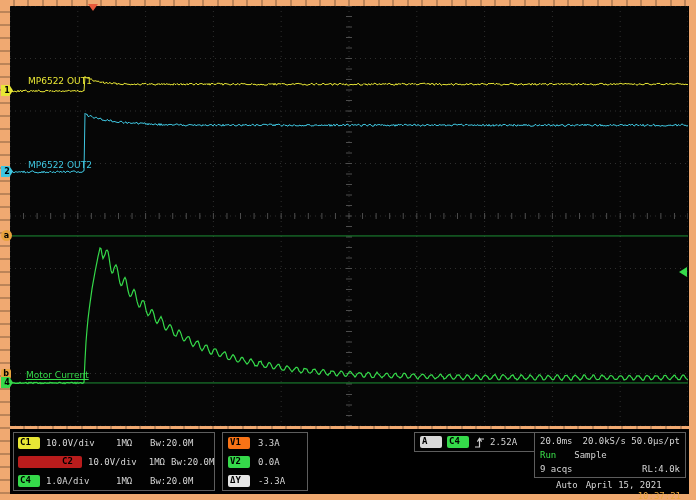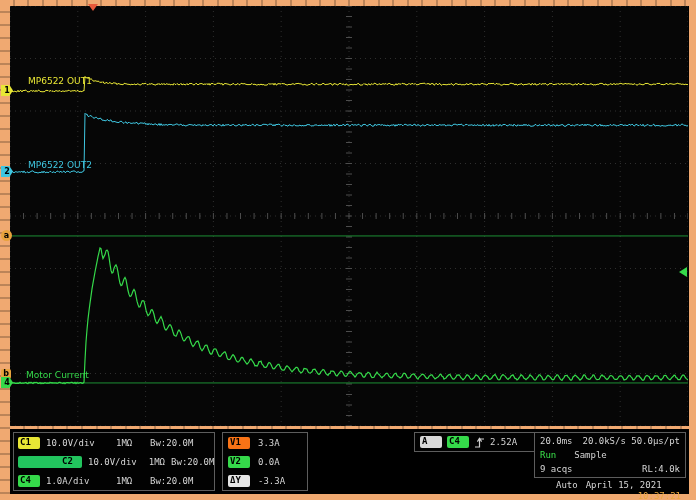--- a/index.html
+++ b/index.html
@@ -177,21 +177,21 @@
           <line x1="336" y1="420" x2="342" y2="420" stroke="#4d4d4d"></line>
         </g>
         <line x1="0" y1="229.95" x2="678" y2="229.95" stroke="#1d8f35" stroke-width="1"></line>
         <line x1="0" y1="376.95" x2="678" y2="376.95" stroke="#1d8f35" stroke-width="1"></line>
         <path d="M0,85.2 L1,84.6 L2,85.1 L3,86.0 L4,85.4 L5,85.1 L6,85.8 L7,85.9 L8,84.2 L9,86.0 L10,84.5 L11,84.4 L12,86.0 L13,84.2 L14,84.8 L15,84.1 L16,84.2 L17,85.4 L18,85.9 L19,85.7 L20,85.5 L21,84.2 L22,85.3 L23,85.0 L24,84.5 L25,85.8 L26,84.2 L27,85.7 L28,84.3 L29,84.1 L30,85.5 L31,85.5 L32,85.8 L33,85.7 L34,85.7 L35,85.5 L36,84.1 L37,84.7 L38,84.4 L39,85.4 L40,84.8 L41,84.6 L42,85.6 L43,84.7 L44,85.8 L45,85.2 L46,84.5 L47,85.0 L48,85.2 L49,84.9 L50,84.6 L51,85.7 L52,85.3 L53,84.8 L54,85.5 L55,85.2 L56,84.8 L57,85.2 L58,84.5 L59,84.2 L60,85.2 L61,85.1 L62,85.0 L63,84.6 L64,85.0 L65,84.2 L66,85.6 L67,84.5 L68,84.3 L69,85.8 L70,85.3 L71,85.3 L72,85.9 L73,84.5 L74,85.0 L75,70.4 L76,71.5 L77,72.1 L78,71.8 L79,72.2 L80,73.4 L81,72.6 L82,73.5 L83,74.9 L84,75.2 L85,74.8 L86,74.9 L87,75.4 L88,75.2 L89,75.4 L90,76.7 L91,75.8 L92,76.6 L93,75.6 L94,77.4 L95,77.2 L96,76.8 L97,76.4 L98,77.8 L99,76.8 L100,76.7 L101,77.3 L102,78.0 L103,77.2 L104,76.5 L105,77.4 L106,76.9 L107,78.7 L108,77.3 L109,77.9 L110,78.0 L111,78.6 L112,78.3 L113,78.9 L114,77.4 L115,77.4 L116,78.0 L117,77.8 L118,78.6 L119,78.0 L120,78.9 L121,78.6 L122,78.1 L123,78.9 L124,77.9 L125,78.3 L126,78.9 L127,78.0 L128,77.8 L129,78.6 L130,78.9 L131,78.9 L132,77.5 L133,77.7 L134,77.9 L135,77.3 L136,77.5 L137,78.5 L138,78.8 L139,77.7 L140,78.3 L141,77.8 L142,77.6 L143,78.4 L144,78.5 L145,79.0 L146,79.0 L147,77.7 L148,78.6 L149,77.4 L150,78.9 L151,77.9 L152,77.8 L153,78.6 L154,77.4 L155,78.9 L156,77.9 L157,77.8 L158,78.4 L159,78.2 L160,78.3 L161,79.1 L162,78.1 L163,79.2 L164,77.4 L165,78.4 L166,78.5 L167,77.5 L168,78.4 L169,78.8 L170,78.4 L171,77.3 L172,79.0 L173,78.2 L174,78.1 L175,78.9 L176,78.7 L177,77.5 L178,79.0 L179,77.9 L180,77.4 L181,77.7 L182,77.4 L183,78.7 L184,78.8 L185,78.4 L186,77.2 L187,78.0 L188,78.9 L189,78.1 L190,77.6 L191,77.7 L192,77.5 L193,78.4 L194,78.4 L195,77.8 L196,78.5 L197,77.5 L198,78.9 L199,77.4 L200,79.2 L201,77.5 L202,77.7 L203,77.4 L204,78.6 L205,78.1 L206,78.6 L207,77.3 L208,77.3 L209,77.2 L210,77.5 L211,78.2 L212,77.3 L213,79.2 L214,77.9 L215,77.5 L216,77.7 L217,77.9 L218,78.2 L219,78.3 L220,79.2 L221,78.6 L222,78.4 L223,77.5 L224,77.8 L225,78.8 L226,78.7 L227,78.2 L228,77.4 L229,78.7 L230,78.7 L231,77.3 L232,77.5 L233,77.9 L234,77.7 L235,77.7 L236,78.5 L237,78.3 L238,78.9 L239,78.3 L240,78.9 L241,78.2 L242,77.5 L243,78.5 L244,78.3 L245,78.3 L246,78.8 L247,79.2 L248,78.5 L249,78.6 L250,79.0 L251,77.9 L252,79.1 L253,78.2 L254,79.0 L255,79.1 L256,79.1 L257,79.0 L258,78.3 L259,77.3 L260,78.6 L261,77.4 L262,78.4 L263,77.3 L264,79.1 L265,77.2 L266,78.9 L267,78.9 L268,77.3 L269,78.1 L270,77.4 L271,78.3 L272,77.3 L273,77.9 L274,77.6 L275,78.1 L276,78.8 L277,78.8 L278,79.1 L279,78.0 L280,78.9 L281,78.3 L282,78.2 L283,77.5 L284,78.4 L285,78.3 L286,77.4 L287,77.8 L288,77.2 L289,77.6 L290,77.9 L291,77.8 L292,78.3 L293,79.2 L294,78.3 L295,78.4 L296,79.0 L297,79.1 L298,79.1 L299,78.3 L300,78.7 L301,77.4 L302,77.5 L303,78.2 L304,79.1 L305,78.5 L306,77.3 L307,77.6 L308,78.7 L309,78.8 L310,78.7 L311,78.8 L312,78.0 L313,77.3 L314,77.7 L315,78.6 L316,78.6 L317,78.1 L318,78.5 L319,77.7 L320,77.8 L321,77.3 L322,79.0 L323,79.1 L324,77.4 L325,78.0 L326,77.9 L327,78.8 L328,79.0 L329,77.5 L330,77.6 L331,77.4 L332,78.6 L333,77.9 L334,78.2 L335,79.2 L336,77.7 L337,78.6 L338,79.2 L339,79.2 L340,78.5 L341,78.6 L342,78.4 L343,78.9 L344,78.5 L345,78.3 L346,78.8 L347,78.3 L348,77.4 L349,77.8 L350,79.2 L351,78.9 L352,79.2 L353,78.5 L354,77.5 L355,78.6 L356,77.8 L357,79.2 L358,78.5 L359,77.6 L360,79.1 L361,78.3 L362,77.6 L363,78.7 L364,77.3 L365,77.3 L366,77.9 L367,78.6 L368,78.8 L369,77.5 L370,78.4 L371,78.4 L372,78.3 L373,77.5 L374,78.2 L375,78.0 L376,77.5 L377,78.6 L378,77.8 L379,77.5 L380,77.4 L381,78.9 L382,78.2 L383,78.9 L384,79.0 L385,79.1 L386,77.6 L387,79.1 L388,77.6 L389,78.1 L390,77.8 L391,78.4 L392,77.4 L393,77.4 L394,78.1 L395,77.6 L396,79.1 L397,78.5 L398,78.6 L399,77.3 L400,78.4 L401,78.1 L402,77.6 L403,77.5 L404,78.5 L405,77.4 L406,78.4 L407,78.9 L408,78.5 L409,78.4 L410,77.5 L411,77.7 L412,77.4 L413,77.4 L414,77.2 L415,77.3 L416,78.4 L417,77.4 L418,78.1 L419,77.3 L420,79.0 L421,77.5 L422,77.9 L423,77.4 L424,79.2 L425,78.7 L426,77.2 L427,78.1 L428,78.9 L429,77.6 L430,77.6 L431,79.1 L432,79.2 L433,78.2 L434,78.7 L435,78.4 L436,78.9 L437,78.6 L438,78.6 L439,77.9 L440,78.8 L441,77.5 L442,78.0 L443,79.2 L444,79.1 L445,77.8 L446,77.6 L447,77.9 L448,78.4 L449,78.6 L450,78.0 L451,78.6 L452,79.0 L453,78.4 L454,79.0 L455,78.6 L456,78.2 L457,77.5 L458,79.0 L459,78.0 L460,77.9 L461,77.5 L462,77.8 L463,78.7 L464,79.0 L465,78.4 L466,78.5 L467,78.8 L468,77.7 L469,79.0 L470,78.3 L471,78.0 L472,77.2 L473,77.7 L474,78.2 L475,78.0 L476,78.6 L477,79.1 L478,77.8 L479,77.3 L480,78.0 L481,77.2 L482,77.8 L483,77.3 L484,77.5 L485,78.7 L486,77.5 L487,77.5 L488,78.4 L489,77.6 L490,78.5 L491,79.2 L492,79.1 L493,78.7 L494,78.0 L495,78.5 L496,78.6 L497,78.5 L498,78.6 L499,78.7 L500,77.3 L501,77.3 L502,77.3 L503,78.0 L504,77.7 L505,79.1 L506,77.8 L507,79.1 L508,79.0 L509,78.0 L510,78.5 L511,77.6 L512,77.9 L513,79.1 L514,78.7 L515,78.3 L516,78.5 L517,78.3 L518,78.0 L519,77.8 L520,77.9 L521,79.2 L522,77.3 L523,78.0 L524,78.8 L525,77.3 L526,79.1 L527,78.7 L528,78.7 L529,78.0 L530,77.4 L531,78.5 L532,78.1 L533,77.5 L534,78.2 L535,77.5 L536,77.8 L537,78.9 L538,79.1 L539,77.8 L540,77.6 L541,77.7 L542,77.4 L543,78.7 L544,78.4 L545,78.6 L546,77.9 L547,78.3 L548,77.3 L549,78.2 L550,78.3 L551,77.9 L552,77.2 L553,78.7 L554,78.0 L555,77.5 L556,78.0 L557,78.2 L558,77.9 L559,77.6 L560,77.9 L561,78.0 L562,78.7 L563,79.0 L564,78.6 L565,78.1 L566,77.8 L567,79.1 L568,77.5 L569,77.5 L570,78.8 L571,78.3 L572,78.6 L573,77.2 L574,77.7 L575,78.6 L576,77.8 L577,78.8 L578,78.4 L579,78.8 L580,77.7 L581,78.2 L582,77.9 L583,79.1 L584,78.8 L585,78.6 L586,79.1 L587,78.0 L588,78.5 L589,78.1 L590,77.3 L591,77.5 L592,77.3 L593,78.0 L594,78.7 L595,78.6 L596,77.8 L597,79.1 L598,78.8 L599,78.8 L600,77.7 L601,78.0 L602,78.4 L603,78.5 L604,77.2 L605,78.7 L606,78.1 L607,77.8 L608,78.3 L609,77.8 L610,77.5 L611,77.3 L612,77.9 L613,78.1 L614,78.0 L615,77.6 L616,77.4 L617,78.2 L618,77.5 L619,77.9 L620,78.0 L621,78.0 L622,78.0 L623,78.6 L624,78.0 L625,77.7 L626,78.7 L627,79.1 L628,78.8 L629,77.6 L630,78.3 L631,78.0 L632,78.9 L633,78.5 L634,78.8 L635,77.3 L636,77.6 L637,77.4 L638,77.4 L639,78.2 L640,78.5 L641,78.8 L642,78.8 L643,78.0 L644,78.2 L645,78.2 L646,78.4 L647,77.3 L648,77.6 L649,77.3 L650,77.5 L651,78.7 L652,78.2 L653,78.8 L654,78.6 L655,78.3 L656,77.7 L657,77.3 L658,78.8 L659,77.8 L660,77.9 L661,77.6 L662,78.2 L663,78.0 L664,78.5 L665,77.9 L666,78.0 L667,77.3 L668,77.2 L669,78.1 L670,77.6 L671,78.3 L672,78.3 L673,78.0 L674,78.6 L675,78.5 L676,78.0 L677,78.9 L678,78.2 " fill="none" stroke="#e8e635" stroke-width="1"></path>
         <path d="M0,165.1 L1,166.1 L2,165.3 L3,166.0 L4,166.8 L5,166.0 L6,165.6 L7,166.2 L8,166.1 L9,165.7 L10,165.9 L11,166.1 L12,165.1 L13,166.7 L14,164.9 L15,166.7 L16,166.7 L17,165.7 L18,166.4 L19,166.8 L20,165.9 L21,165.6 L22,164.8 L23,165.0 L24,165.8 L25,166.6 L26,166.2 L27,166.8 L28,166.8 L29,166.8 L30,166.1 L31,166.9 L32,165.3 L33,166.9 L34,165.1 L35,166.6 L36,166.6 L37,166.0 L38,166.7 L39,166.4 L40,165.3 L41,165.6 L42,166.6 L43,166.2 L44,165.7 L45,166.9 L46,166.2 L47,165.1 L48,165.2 L49,166.3 L50,165.8 L51,165.2 L52,166.6 L53,165.5 L54,165.0 L55,166.6 L56,166.3 L57,165.0 L58,165.5 L59,165.5 L60,166.8 L61,165.4 L62,165.5 L63,165.0 L64,165.0 L65,165.1 L66,166.3 L67,166.4 L68,165.6 L69,166.1 L70,166.7 L71,165.9 L72,166.6 L73,165.1 L74,164.9 L75,107.3 L76,108.3 L77,108.1 L78,110.4 L79,110.7 L80,109.4 L81,109.9 L82,110.4 L83,111.7 L84,112.2 L85,111.9 L86,110.9 L87,111.9 L88,112.9 L89,112.7 L90,112.2 L91,112.4 L92,114.2 L93,114.1 L94,114.5 L95,114.6 L96,114.9 L97,113.5 L98,113.9 L99,115.1 L100,114.4 L101,113.8 L102,115.8 L103,115.8 L104,115.6 L105,115.5 L106,116.2 L107,116.2 L108,116.6 L109,116.4 L110,115.5 L111,115.2 L112,115.6 L113,116.9 L114,117.4 L115,116.3 L116,115.8 L117,117.6 L118,116.8 L119,116.2 L120,117.2 L121,117.1 L122,117.6 L123,116.8 L124,117.1 L125,117.2 L126,116.7 L127,116.4 L128,118.1 L129,118.0 L130,116.7 L131,117.3 L132,116.7 L133,117.5 L134,117.1 L135,116.9 L136,118.6 L137,117.4 L138,119.0 L139,117.3 L140,118.6 L141,117.8 L142,118.2 L143,118.9 L144,118.4 L145,117.9 L146,118.0 L147,119.0 L148,119.2 L149,117.5 L150,119.5 L151,117.6 L152,119.5 L153,118.7 L154,119.0 L155,119.0 L156,118.5 L157,118.9 L158,119.4 L159,118.0 L160,118.9 L161,118.0 L162,119.2 L163,118.9 L164,119.2 L165,118.5 L166,118.2 L167,117.8 L168,118.6 L169,119.2 L170,118.6 L171,118.0 L172,119.5 L173,119.4 L174,118.9 L175,120.0 L176,119.8 L177,119.6 L178,118.9 L179,118.8 L180,118.3 L181,119.0 L182,118.6 L183,119.5 L184,119.1 L185,118.4 L186,119.9 L187,119.0 L188,119.0 L189,118.8 L190,118.9 L191,119.5 L192,120.1 L193,118.5 L194,119.6 L195,118.5 L196,119.3 L197,119.5 L198,119.8 L199,118.9 L200,118.8 L201,118.4 L202,119.0 L203,120.1 L204,118.5 L205,118.5 L206,119.8 L207,119.6 L208,118.4 L209,118.6 L210,119.0 L211,119.3 L212,120.2 L213,118.2 L214,120.1 L215,119.0 L216,118.9 L217,118.9 L218,118.7 L219,118.6 L220,119.9 L221,119.0 L222,119.3 L223,118.1 L224,119.1 L225,119.7 L226,120.0 L227,119.6 L228,119.0 L229,118.3 L230,119.0 L231,119.7 L232,120.0 L233,118.3 L234,119.5 L235,118.3 L236,118.9 L237,118.8 L238,120.0 L239,119.0 L240,119.4 L241,119.7 L242,118.4 L243,118.3 L244,119.2 L245,120.2 L246,118.7 L247,118.7 L248,118.8 L249,119.6 L250,119.5 L251,119.6 L252,119.0 L253,118.3 L254,118.3 L255,118.4 L256,118.4 L257,118.9 L258,119.3 L259,118.2 L260,118.1 L261,118.2 L262,118.4 L263,120.0 L264,118.5 L265,120.0 L266,118.1 L267,118.9 L268,118.1 L269,118.3 L270,118.6 L271,119.7 L272,120.2 L273,119.3 L274,118.4 L275,119.5 L276,119.2 L277,119.8 L278,120.2 L279,118.8 L280,119.1 L281,119.6 L282,119.9 L283,119.8 L284,118.4 L285,119.5 L286,119.7 L287,119.9 L288,119.8 L289,119.8 L290,118.9 L291,120.1 L292,119.5 L293,119.5 L294,120.1 L295,119.2 L296,120.0 L297,118.3 L298,119.0 L299,118.3 L300,119.2 L301,120.2 L302,119.6 L303,120.0 L304,119.6 L305,118.7 L306,119.2 L307,118.8 L308,119.8 L309,119.3 L310,119.4 L311,119.5 L312,118.6 L313,119.9 L314,118.9 L315,119.5 L316,119.1 L317,119.5 L318,119.3 L319,118.2 L320,120.3 L321,118.6 L322,120.2 L323,119.1 L324,118.2 L325,120.1 L326,118.6 L327,118.2 L328,119.0 L329,120.2 L330,119.0 L331,119.8 L332,119.2 L333,118.6 L334,118.5 L335,120.0 L336,118.6 L337,118.4 L338,118.1 L339,119.7 L340,120.1 L341,119.2 L342,118.2 L343,119.1 L344,119.2 L345,118.5 L346,119.1 L347,119.3 L348,118.4 L349,118.3 L350,119.5 L351,120.1 L352,120.2 L353,118.3 L354,118.8 L355,118.1 L356,119.1 L357,120.2 L358,119.3 L359,118.8 L360,118.2 L361,119.0 L362,120.2 L363,120.1 L364,120.0 L365,118.1 L366,119.4 L367,119.2 L368,118.5 L369,118.8 L370,118.4 L371,119.6 L372,118.2 L373,119.3 L374,119.3 L375,119.0 L376,119.8 L377,119.7 L378,118.9 L379,120.1 L380,119.7 L381,119.2 L382,119.0 L383,119.2 L384,118.5 L385,120.3 L386,118.6 L387,120.0 L388,118.3 L389,118.6 L390,119.1 L391,118.2 L392,119.2 L393,119.7 L394,118.7 L395,118.2 L396,118.5 L397,119.1 L398,119.4 L399,118.7 L400,119.0 L401,118.6 L402,120.0 L403,119.0 L404,118.5 L405,118.1 L406,119.8 L407,118.8 L408,119.2 L409,118.7 L410,119.9 L411,120.3 L412,119.0 L413,118.8 L414,119.6 L415,119.9 L416,119.1 L417,118.4 L418,118.6 L419,119.2 L420,119.4 L421,119.7 L422,118.5 L423,119.8 L424,118.8 L425,118.2 L426,119.6 L427,119.3 L428,119.7 L429,118.9 L430,118.5 L431,119.4 L432,118.8 L433,119.0 L434,118.8 L435,118.8 L436,120.2 L437,119.2 L438,119.1 L439,119.2 L440,119.1 L441,119.7 L442,120.0 L443,118.5 L444,118.3 L445,118.2 L446,118.3 L447,119.2 L448,118.7 L449,118.4 L450,118.8 L451,118.1 L452,118.4 L453,119.8 L454,119.7 L455,118.7 L456,118.6 L457,118.3 L458,119.3 L459,119.2 L460,119.1 L461,119.0 L462,118.7 L463,119.6 L464,119.3 L465,118.7 L466,119.9 L467,118.7 L468,119.0 L469,119.6 L470,119.0 L471,119.7 L472,119.7 L473,118.1 L474,119.7 L475,119.9 L476,118.8 L477,118.9 L478,120.1 L479,118.3 L480,120.1 L481,119.7 L482,119.8 L483,118.5 L484,120.3 L485,119.1 L486,119.3 L487,118.5 L488,119.7 L489,120.0 L490,118.3 L491,119.8 L492,119.8 L493,118.3 L494,118.8 L495,118.2 L496,119.3 L497,119.7 L498,119.9 L499,118.5 L500,119.1 L501,119.0 L502,119.1 L503,120.2 L504,118.1 L505,119.2 L506,119.7 L507,120.2 L508,118.6 L509,119.7 L510,119.0 L511,119.7 L512,118.9 L513,119.8 L514,118.1 L515,119.6 L516,118.2 L517,119.7 L518,119.5 L519,118.6 L520,120.0 L521,120.2 L522,120.3 L523,119.9 L524,119.9 L525,118.4 L526,118.6 L527,119.7 L528,119.7 L529,119.1 L530,118.7 L531,119.7 L532,119.4 L533,119.5 L534,119.3 L535,118.2 L536,119.6 L537,119.5 L538,118.6 L539,118.1 L540,119.7 L541,119.9 L542,119.0 L543,119.2 L544,118.6 L545,120.1 L546,120.1 L547,118.6 L548,120.0 L549,119.4 L550,119.4 L551,118.8 L552,118.7 L553,118.7 L554,120.2 L555,120.1 L556,120.3 L557,118.9 L558,118.7 L559,118.1 L560,119.1 L561,120.1 L562,119.0 L563,119.2 L564,120.2 L565,119.5 L566,118.7 L567,119.0 L568,118.4 L569,119.6 L570,119.2 L571,119.1 L572,118.6 L573,118.5 L574,119.8 L575,118.1 L576,119.8 L577,118.2 L578,118.9 L579,118.7 L580,119.2 L581,119.5 L582,120.2 L583,119.8 L584,118.9 L585,118.4 L586,118.5 L587,120.0 L588,119.8 L589,119.3 L590,118.1 L591,120.1 L592,118.8 L593,120.0 L594,119.7 L595,119.6 L596,120.2 L597,119.4 L598,119.7 L599,119.7 L600,118.5 L601,118.8 L602,119.8 L603,118.6 L604,118.9 L605,119.1 L606,119.4 L607,120.2 L608,119.2 L609,119.7 L610,118.3 L611,118.8 L612,118.4 L613,119.3 L614,119.6 L615,118.7 L616,119.5 L617,119.4 L618,119.6 L619,118.2 L620,118.8 L621,119.2 L622,118.1 L623,118.8 L624,120.0 L625,119.7 L626,118.1 L627,118.8 L628,119.4 L629,119.6 L630,118.6 L631,118.9 L632,119.9 L633,118.2 L634,120.2 L635,120.1 L636,119.3 L637,119.0 L638,118.4 L639,119.6 L640,119.7 L641,119.8 L642,119.7 L643,118.5 L644,118.2 L645,120.2 L646,119.6 L647,119.5 L648,119.7 L649,119.5 L650,120.1 L651,120.2 L652,119.3 L653,119.9 L654,119.9 L655,120.0 L656,120.1 L657,119.5 L658,119.7 L659,118.8 L660,119.7 L661,118.8 L662,119.9 L663,119.4 L664,119.1 L665,118.7 L666,118.2 L667,120.1 L668,118.9 L669,118.7 L670,119.8 L671,118.5 L672,118.1 L673,118.3 L674,119.6 L675,118.9 L676,119.8 L677,119.9 L678,119.7 " fill="none" stroke="#3fc6e0" stroke-width="1"></path>
         <path d="M0,377.2 L1,376.7 L2,376.7 L3,377.1 L4,376.6 L5,377.4 L6,377.4 L7,377.4 L8,377.1 L9,377.3 L10,376.4 L11,377.3 L12,377.2 L13,377.0 L14,377.2 L15,376.8 L16,376.4 L17,377.5 L18,377.6 L19,376.4 L20,377.1 L21,376.3 L22,376.9 L23,377.5 L24,376.5 L25,376.7 L26,376.3 L27,376.5 L28,377.4 L29,377.4 L30,376.6 L31,377.6 L32,376.9 L33,377.5 L34,377.1 L35,376.7 L36,377.0 L37,377.3 L38,377.0 L39,377.3 L40,376.3 L41,376.9 L42,376.6 L43,377.1 L44,376.8 L45,377.1 L46,376.8 L47,377.3 L48,377.0 L49,376.4 L50,376.4 L51,376.8 L52,377.0 L53,377.6 L54,376.6 L55,377.6 L56,376.8 L57,376.5 L58,376.7 L59,376.9 L60,376.9 L61,376.3 L62,376.4 L63,376.9 L64,377.3 L65,376.4 L66,377.6 L67,376.6 L68,377.2 L69,377.2 L70,376.6 L71,376.6 L72,377.4 L73,377.1 L74,376.3 L75,354.1 L76,336.0 L77,323.7 L78,313.1 L79,304.7 L80,297.1 L81,290.1 L82,282.8 L83,277.1 L84,271.7 L85,266.0 L86,260.8 L87,255.8 L88,250.7 L89,246.3 L90,241.9 L91,242.5 L92,248.4 L93,252.5 L94,250.6 L95,248.6 L96,244.8 L97,244.1 L98,245.5 L99,251.2 L100,258.2 L101,264.4 L102,267.0 L103,266.4 L104,262.2 L105,260.1 L106,258.9 L107,261.1 L108,266.1 L109,272.5 L110,277.3 L111,279.7 L112,279.0 L113,276.0 L114,273.0 L115,271.5 L116,273.6 L117,279.1 L118,284.5 L119,288.4 L120,290.5 L121,290.0 L122,287.8 L123,285.1 L124,283.4 L125,285.1 L126,290.2 L127,295.2 L128,298.6 L129,301.1 L130,300.8 L131,297.9 L132,295.0 L133,294.7 L134,295.1 L135,299.1 L136,304.2 L137,307.3 L138,309.6 L139,308.6 L140,307.3 L141,304.2 L142,303.5 L143,305.3 L144,308.5 L145,313.0 L146,316.1 L147,317.5 L148,316.1 L149,313.9 L150,312.3 L151,310.6 L152,312.9 L153,315.6 L154,320.1 L155,323.1 L156,324.1 L157,323.0 L158,321.2 L159,319.5 L160,318.6 L161,319.7 L162,322.5 L163,326.0 L164,329.0 L165,329.7 L166,330.2 L167,328.2 L168,325.4 L169,324.0 L170,325.3 L171,327.6 L172,330.9 L173,333.8 L174,335.0 L175,334.3 L176,332.5 L177,331.4 L178,330.6 L179,330.7 L180,333.3 L181,336.8 L182,339.0 L183,340.5 L184,339.5 L185,337.7 L186,335.9 L187,335.4 L188,335.1 L189,337.5 L190,341.2 L191,343.3 L192,344.7 L193,343.3 L194,341.8 L195,339.6 L196,339.1 L197,339.2 L198,342.3 L199,345.1 L200,347.3 L201,348.2 L202,347.7 L203,344.8 L204,343.1 L205,342.8 L206,343.3 L207,345.6 L208,347.9 L209,350.0 L210,350.5 L211,349.8 L212,348.1 L213,347.2 L214,346.2 L215,345.8 L216,347.7 L217,351.5 L218,353.3 L219,353.7 L220,353.2 L221,351.6 L222,349.8 L223,348.6 L224,349.7 L225,351.6 L226,354.0 L227,355.5 L228,356.0 L229,355.4 L230,354.1 L231,351.9 L232,351.2 L233,351.9 L234,354.0 L235,355.4 L236,357.0 L237,358.2 L238,357.2 L239,355.8 L240,353.7 L241,352.9 L242,354.4 L243,355.8 L244,357.6 L245,360.0 L246,359.5 L247,360.1 L248,358.5 L249,355.7 L250,355.7 L251,355.1 L252,358.1 L253,359.0 L254,360.9 L255,361.3 L256,361.3 L257,360.2 L258,357.9 L259,356.4 L260,356.9 L261,358.5 L262,360.7 L263,362.7 L264,362.8 L265,362.1 L266,360.5 L267,359.3 L268,358.3 L269,358.4 L270,360.5 L271,362.7 L272,363.9 L273,364.2 L274,364.2 L275,362.6 L276,360.7 L277,359.8 L278,360.6 L279,361.7 L280,363.2 L281,364.5 L282,365.8 L283,364.6 L284,363.5 L285,362.5 L286,361.4 L287,361.4 L288,362.4 L289,364.8 L290,365.9 L291,367.0 L292,366.3 L293,365.0 L294,362.5 L295,362.6 L296,362.9 L297,363.2 L298,365.7 L299,366.8 L300,367.0 L301,366.5 L302,365.8 L303,363.6 L304,363.3 L305,363.1 L306,364.7 L307,366.4 L308,367.7 L309,368.4 L310,367.5 L311,365.7 L312,364.7 L313,363.5 L314,364.0 L315,365.8 L316,367.6 L317,368.5 L318,369.4 L319,367.6 L320,367.5 L321,364.9 L322,365.2 L323,365.2 L324,365.7 L325,367.7 L326,369.6 L327,370.0 L328,368.6 L329,367.3 L330,366.1 L331,364.9 L332,365.4 L333,366.7 L334,368.9 L335,370.2 L336,370.3 L337,369.4 L338,367.6 L339,366.3 L340,365.3 L341,366.0 L342,367.4 L343,368.5 L344,369.7 L345,371.1 L346,369.9 L347,368.0 L348,367.4 L349,366.6 L350,366.9 L351,367.1 L352,368.9 L353,370.7 L354,371.3 L355,370.5 L356,368.4 L357,367.5 L358,366.2 L359,366.7 L360,367.8 L361,370.1 L362,371.6 L363,371.5 L364,371.3 L365,369.0 L366,367.8 L367,366.2 L368,367.6 L369,368.5 L370,369.7 L371,370.8 L372,371.9 L373,370.4 L374,370.0 L375,368.6 L376,367.5 L377,367.1 L378,368.0 L379,370.2 L380,371.0 L381,371.9 L382,371.7 L383,370.2 L384,368.4 L385,367.5 L386,367.3 L387,369.6 L388,370.5 L389,371.1 L390,372.0 L391,371.3 L392,370.5 L393,368.2 L394,367.1 L395,367.4 L396,368.9 L397,371.0 L398,372.3 L399,371.7 L400,371.5 L401,369.6 L402,368.4 L403,368.1 L404,368.0 L405,369.4 L406,370.6 L407,372.4 L408,373.1 L409,371.3 L410,370.3 L411,369.3 L412,368.1 L413,368.4 L414,369.0 L415,370.4 L416,371.8 L417,372.5 L418,372.3 L419,370.4 L420,369.6 L421,368.9 L422,368.9 L423,370.3 L424,371.5 L425,373.0 L426,372.3 L427,371.5 L428,371.1 L429,369.9 L430,368.4 L431,368.4 L432,370.3 L433,370.8 L434,373.1 L435,372.5 L436,372.1 L437,370.5 L438,369.5 L439,368.6 L440,368.5 L441,370.4 L442,371.8 L443,373.1 L444,373.2 L445,372.1 L446,370.8 L447,369.0 L448,369.3 L449,368.7 L450,370.0 L451,371.8 L452,372.6 L453,373.8 L454,372.8 L455,371.8 L456,370.2 L457,368.8 L458,369.3 L459,370.2 L460,372.0 L461,373.3 L462,373.4 L463,372.5 L464,371.8 L465,370.1 L466,368.8 L467,369.4 L468,370.2 L469,371.6 L470,373.3 L471,373.7 L472,372.9 L473,370.8 L474,370.0 L475,369.0 L476,369.6 L477,370.3 L478,371.2 L479,373.1 L480,373.3 L481,372.7 L482,371.8 L483,369.9 L484,369.3 L485,368.5 L486,370.0 L487,371.8 L488,373.6 L489,373.9 L490,373.3 L491,370.8 L492,369.5 L493,368.5 L494,369.4 L495,370.1 L496,371.3 L497,372.7 L498,373.5 L499,372.3 L500,371.8 L501,369.9 L502,369.4 L503,368.9 L504,370.6 L505,372.4 L506,372.6 L507,373.9 L508,373.3 L509,371.8 L510,370.5 L511,368.7 L512,369.5 L513,370.4 L514,372.2 L515,372.8 L516,373.7 L517,372.7 L518,371.8 L519,370.6 L520,368.7 L521,369.8 L522,370.7 L523,372.0 L524,373.6 L525,374.0 L526,373.5 L527,371.3 L528,370.6 L529,368.9 L530,368.9 L531,370.2 L532,371.4 L533,373.7 L534,373.9 L535,373.6 L536,372.1 L537,370.3 L538,369.3 L539,369.9 L540,370.9 L541,372.0 L542,373.4 L543,373.8 L544,373.3 L545,371.1 L546,370.1 L547,368.7 L548,369.2 L549,370.9 L550,372.6 L551,373.7 L552,374.3 L553,372.6 L554,371.6 L555,369.6 L556,369.7 L557,369.2 L558,370.9 L559,371.8 L560,373.6 L561,374.3 L562,373.6 L563,371.0 L564,370.3 L565,369.0 L566,369.7 L567,370.8 L568,371.7 L569,372.9 L570,374.1 L571,373.2 L572,372.3 L573,370.1 L574,368.8 L575,369.2 L576,371.1 L577,372.5 L578,372.9 L579,373.3 L580,373.2 L581,371.6 L582,370.9 L583,368.9 L584,369.0 L585,371.2 L586,372.9 L587,373.7 L588,373.5 L589,373.5 L590,371.7 L591,369.8 L592,368.8 L593,370.1 L594,370.1 L595,371.7 L596,372.8 L597,373.5 L598,372.8 L599,371.3 L600,369.7 L601,369.5 L602,369.9 L603,370.9 L604,372.7 L605,373.4 L606,373.3 L607,373.4 L608,372.0 L609,370.5 L610,369.8 L611,369.8 L612,370.5 L613,371.9 L614,374.0 L615,373.6 L616,373.4 L617,372.2 L618,370.6 L619,369.4 L620,369.6 L621,370.8 L622,371.9 L623,373.8 L624,373.8 L625,372.7 L626,371.3 L627,369.7 L628,370.0 L629,369.7 L630,371.3 L631,372.2 L632,373.7 L633,374.4 L634,373.8 L635,371.2 L636,370.0 L637,369.4 L638,370.0 L639,370.4 L640,372.4 L641,373.7 L642,373.4 L643,372.9 L644,371.2 L645,369.8 L646,370.1 L647,369.8 L648,370.4 L649,372.6 L650,372.9 L651,374.1 L652,372.9 L653,372.0 L654,369.7 L655,369.3 L656,369.5 L657,371.2 L658,372.3 L659,373.3 L660,373.7 L661,372.6 L662,371.4 L663,370.5 L664,369.2 L665,369.3 L666,371.5 L667,372.0 L668,373.6 L669,373.5 L670,373.6 L671,371.6 L672,369.9 L673,368.9 L674,369.2 L675,370.9 L676,372.4 L677,373.1 L678,374.2 " fill="none" stroke="#35d94a" stroke-width="1.2"></path>
       </svg>
     <div class="trace-label" id="label-ch1" style="color: rgb(232, 230, 53);">MP6522 OUT1</div>
     <div class="trace-label" id="label-ch2" style="color: rgb(63, 198, 224);">MP6522 OUT2</div>
-    <div class="trace-label" id="label-ch4" style="color: rgb(53, 217, 74);">Motor Current</div>
+    <div class="trace-label" id="label-ch4" style="color: rgb(53, 217, 74); text-decoration: underline;">Motor Current</div>
   </div>
 
   <div class="frame" id="frame-top"></div>
   <div class="frame" id="frame-left"></div>
   <div class="frame" id="frame-right"></div>
   <div class="frame" id="frame-bottom"></div>
   <div class="frame" id="frame-sep"></div>
 
   <div id="trig-pos"></div>
   <div id="trig-level"></div>
@@ -204,21 +204,21 @@
   <div id="statusbar">
 
     <div class="panel" id="panel-channels">
       <div class="ch-row">
         <span class="badge" style="background: rgb(232, 230, 53);">C1</span>
         <span class="scale">10.0V/div</span>
         <span class="coupling">1MΩ</span>
         <span>Bw:20.0M</span>
       </div>
       <div class="ch-row">
-        <span class="badge" style="background: #22c55e; padding-left: 44px;">C2</span>
+        <span class="badge" style="background: #b91c1c; padding-left: 44px;">C2</span>
         <span class="scale">10.0V/div</span>
         <span class="coupling">1MΩ</span>
         <span>Bw:20.0M</span>
       </div>
       <div class="ch-row">
         <span class="badge" style="background: rgb(53, 217, 74);">C4</span>
         <span class="scale">1.0A/div</span>
         <span class="coupling">1MΩ</span>
         <span>Bw:20.0M</span>
       </div>

